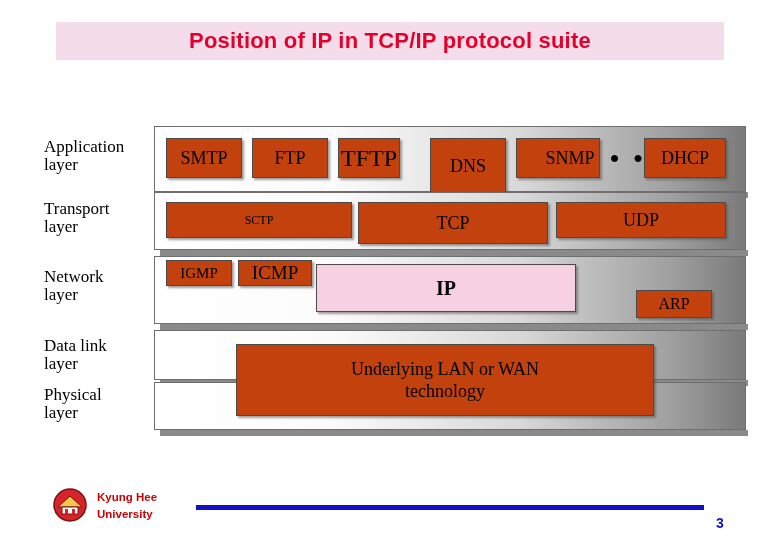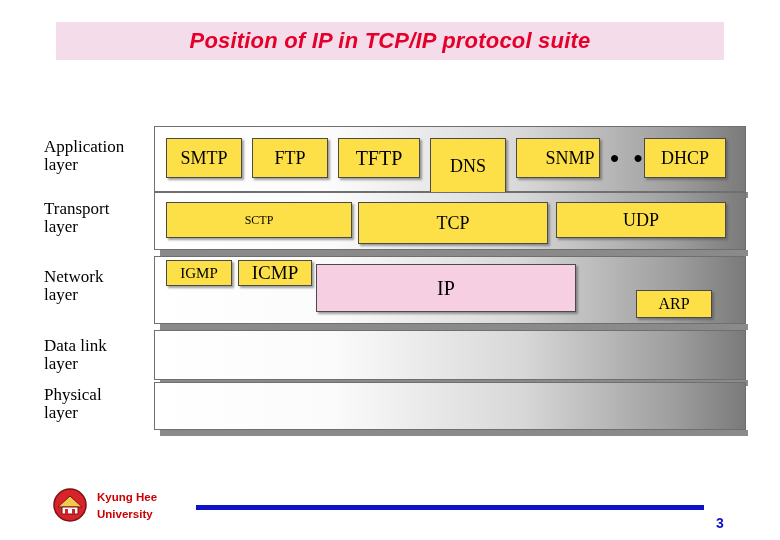--- a/index.html
+++ b/index.html
@@ -27,21 +27,20 @@
     align-items: center;
     justify-content: center;
   }
   .title-text {
     font-family: "Liberation Sans", sans-serif;
     font-size: 22px;
     font-weight: bold;
     color: #e4002b;
     letter-spacing: 0.2px;
     white-space: nowrap;
-    font-style: italic;
   }
 
   
   .diagram {
     position: absolute;
     left: 44px;
     top: 126px;
     width: 700px;
     height: 315px;
   }
@@ -65,21 +64,21 @@
     border: 1px solid #6f6f6f;
     box-sizing: border-box;
   }
   .bar-shadow {
     position: absolute;
     background: #8a8a8a;
   }
 
   .box {
     position: absolute;
-    background: #fde047;
+    background: #c2410c;
     border: 1px solid #4a4a4a;
     box-sizing: border-box;
     display: flex;
     align-items: center;
     justify-content: center;
     font-family: "Liberation Serif", serif;
     color: #000000;
     box-shadow: 2px 2px 2px rgba(80,80,80,0.55);
   }
   .box.pink {
@@ -156,45 +155,49 @@
   </div>
   <div class="layer-label" style="top:260px;">
     <div>Physical</div>
     <div>layer</div>
   </div>
 
   <div class="bar-shadow" style="left:116px; top:66px; width:588px; height:6px;"></div>
   <div class="bar" style="top:0px; width:592px; height:66px;"></div>
   <div class="box" style="left:122px; top:12px; width:76px; height:40px; font-size:18px;">SMTP</div>
   <div class="box" style="left:208px; top:12px; width:76px; height:40px; font-size:18px;">FTP</div>
-  <div class="box" style="left:294px; top:12px; width:82px; height:40px; font-size:20px;">TFTP</div>
+  <div class="box" style="left:294px; top:12px; width:62px; height:40px; font-size:24px;">TFTP</div>
   <div class="box" style="left:386px; top:12px; width:76px; height:56px; font-size:18px;">DNS</div>
   <div class="box" style="left:472px; top:12px; width:84px; height:40px; font-size:18px;padding-left:24px;">SNMP</div>
   <div class="dots" style="left:566px; top:18px; font-size:26px;">• • •</div>
   <div class="box" style="left:600px; top:12px; width:82px; height:40px; font-size:18px;">DHCP</div>
 
   <div class="bar-shadow" style="left:116px; top:124px; width:588px; height:6px;"></div>
   <div class="bar" style="top:66px; width:592px; height:58px;"></div>
   <div class="box" style="left:122px; top:76px; width:186px; height:36px; font-size:12px;">SCTP</div>
   <div class="box" style="left:314px; top:76px; width:190px; height:42px; font-size:18px;">TCP</div>
   <div class="box" style="left:512px; top:76px; width:170px; height:36px; font-size:18px;">UDP</div>
 
   <div class="bar-shadow" style="left:116px; top:198px; width:588px; height:6px;"></div>
   <div class="bar" style="top:130px; width:592px; height:68px;"></div>
   <div class="box" style="left:122px; top:134px; width:66px; height:26px; font-size:15px;">IGMP</div>
   <div class="box" style="left:194px; top:134px; width:74px; height:26px; font-size:19px;">ICMP</div>
-  <div class="box pink" style="left:272px; top:138px; width:260px; height:48px; font-size:20px; font-weight:normal;">IP</div>
+  <div class="box pink" style="left:272px; top:138px; width:260px; height:48px; font-size:20px; font-weight:bold;">IP</div>
   <div class="box" style="left:592px; top:164px; width:76px; height:28px; font-size:16px;">ARP</div>
 
   <div class="bar-shadow" style="left:116px; top:254px; width:588px; height:6px;"></div>
   <div class="bar" style="top:204px; width:592px; height:50px;"></div>
 
   <div class="bar-shadow" style="left:116px; top:304px; width:588px; height:6px;"></div>
   <div class="bar" style="top:256px; width:592px; height:48px;"></div>
 
+  <div class="box" style="left:192px; top:218px; width:418px; height:72px; font-size:18px; flex-direction:column; line-height:1.25;">
+    <span>Underlying LAN or WAN</span>
+    <span>technology</span>
+  </div>
 
 </div>
 
 <div class="footer-logo">
   <svg width="36" height="36" viewBox="0 0 36 36" xmlns="http://www.w3.org/2000/svg">
     <circle cx="18" cy="18" r="16" fill="#d8232a" stroke="#7a1115" stroke-width="1.5"></circle>
     <path d="M6 20 L18 9 L30 20 Z" fill="#f2c94c" stroke="#7a1115" stroke-width="1"></path>
     <rect x="10" y="20" width="16" height="7" fill="#ffffff" stroke="#7a1115" stroke-width="1"></rect>
     <rect x="13" y="22" width="3" height="5" fill="#d8232a"></rect>
     <rect x="20" y="22" width="3" height="5" fill="#d8232a"></rect>

